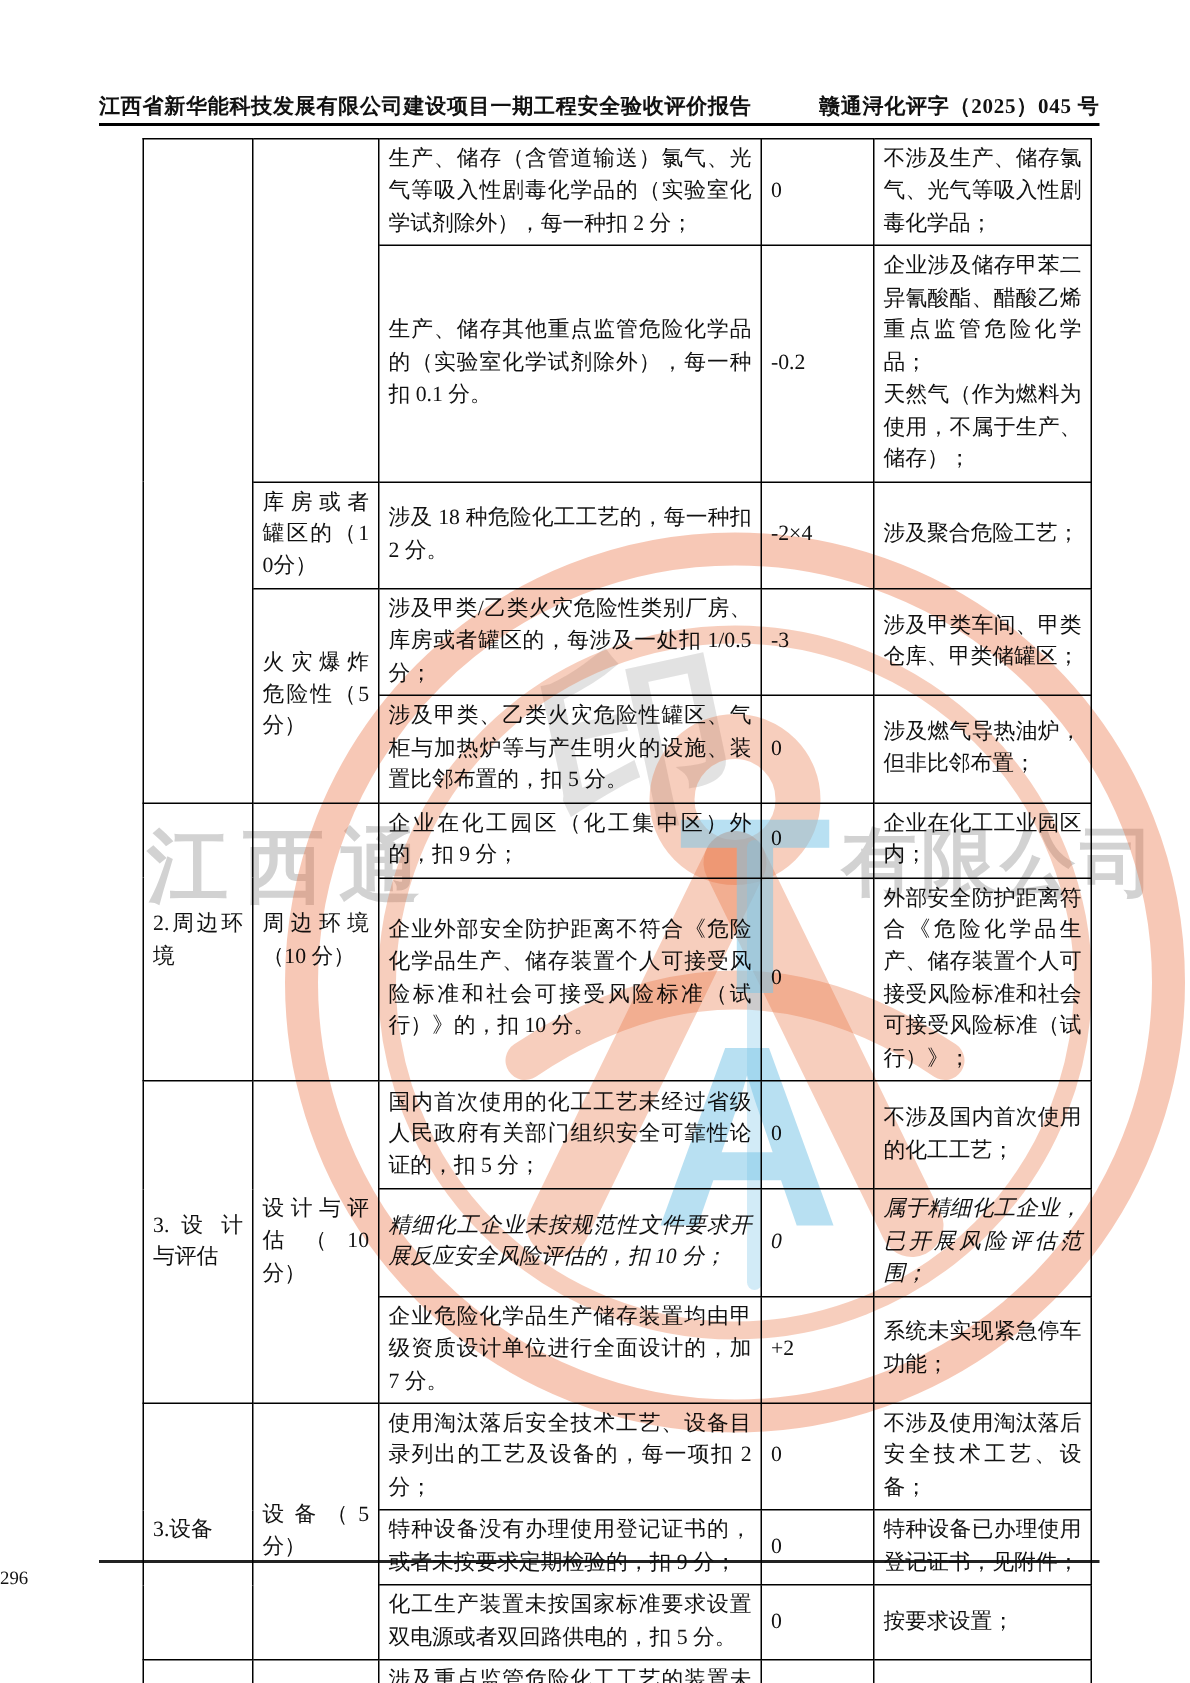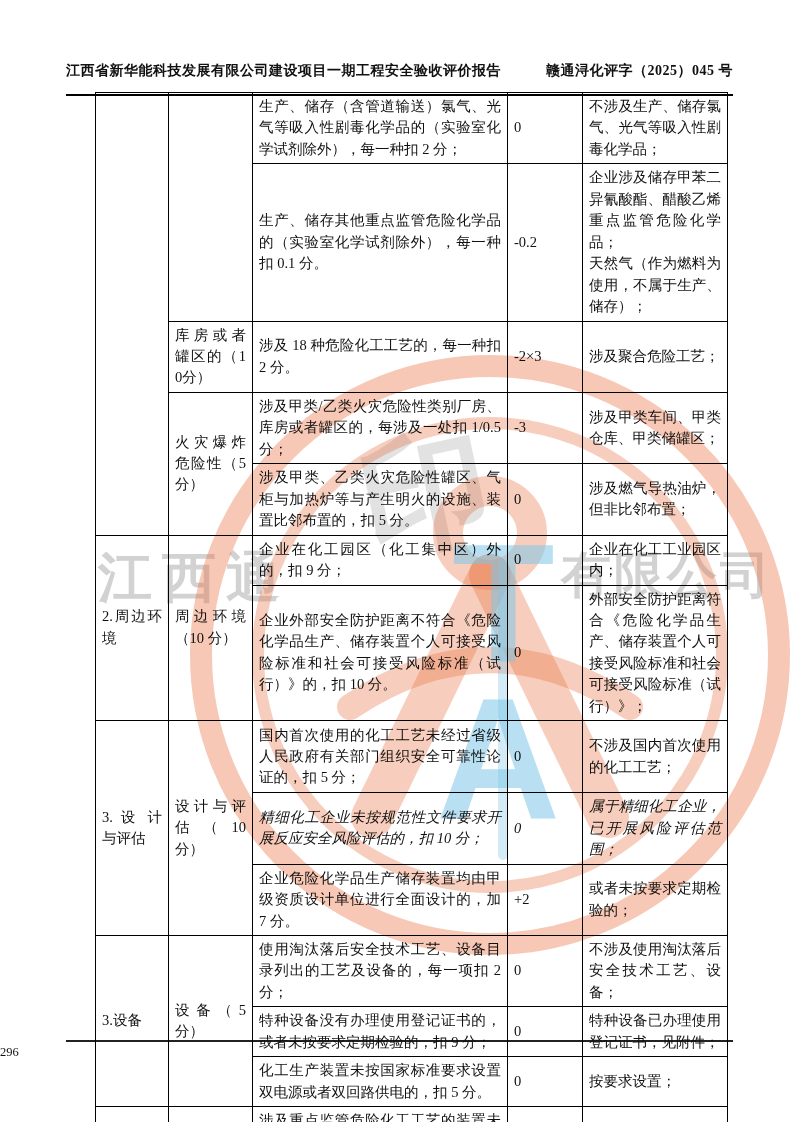--- a/index.html
+++ b/index.html
@@ -11,21 +11,21 @@
     position:relative;
     overflow:hidden;
   }
   .page{position:absolute;inset:0;background:#fff;}
 
   
   .header{
     position:absolute;left:66px;right:60px;top:50px;height:30px;
     border-bottom:2.5px solid #000;
     display:flex;justify-content:space-between;align-items:flex-end;
-    padding-bottom:14px;
+    padding-bottom:2px;
     font-weight:bold;font-size:14px;letter-spacing:.5px;
     white-space:nowrap;
   }
 
   
   .tablewrap{position:absolute;left:95px;top:92px;z-index:2;}
   table.assessment{
     border-collapse:collapse;table-layout:fixed;width:632px;
     font-size:14.5px;
   }
@@ -111,21 +111,21 @@
           </tr>
           <tr style="height: 148px;">
             <td class="col3">生产、储存其他重点监管危险化学品的（实验室化学试剂除外），每一种扣 0.1 分。</td>
             <td class="col4">-0.2</td>
             <td class="col5">企业涉及储存甲苯二异氰酸酯、醋酸乙烯重点监管危险化学品；
 天然气（作为燃料为使用，不属于生产、储存）；</td>
           </tr>
           <tr style="height: 66px;">
             <td class="col2">库房或者罐区的（10分）</td>
             <td class="col3">涉及 18 种危险化工工艺的，每一种扣 2 分。</td>
-            <td class="col4">-2×3</td>
+            <td class="col4">-2×4</td>
             <td class="col5">涉及聚合危险工艺；</td>
           </tr>
           <tr style="height: 46px;">
             <td rowspan="2" class="col2">火灾爆炸危险性（5分）</td>
             <td class="col3">涉及甲类/乙类火灾危险性类别厂房、库房或者罐区的，每涉及一处扣 1/0.5 分；</td>
             <td class="col4">-3</td>
             <td class="col5">涉及甲类车间、甲类仓库、甲类储罐区；</td>
           </tr>
           <tr style="height: 64px;">
             <td class="col3">涉及甲类、乙类火灾危险性罐区、气柜与加热炉等与产生明火的设施、装置比邻布置的，扣 5 分。</td>
@@ -152,21 +152,21 @@
             <td class="col5">不涉及国内首次使用的化工工艺；</td>
           </tr>
           <tr style="height: 60px; font-style: italic;">
             <td class="col3">精细化工企业未按规范性文件要求开展反应安全风险评估的，扣 10 分；</td>
             <td class="col4">0</td>
             <td class="col5">属于精细化工企业，已开展风险评估范围；</td>
           </tr>
           <tr style="height: 46px;">
             <td class="col3">企业危险化学品生产储存装置均由甲级资质设计单位进行全面设计的，加 7 分。</td>
             <td class="col4">+2</td>
-            <td class="col5">或者未按要求定期检验的；</td>
+            <td class="col5">系统未实现紧急停车功能；</td>
           </tr>
           <tr style="height: 44px;">
             <td rowspan="3" class="col1">3.设备</td>
             <td rowspan="3" class="col2">设备（5 分）</td>
             <td class="col3">使用淘汰落后安全技术工艺、设备目录列出的工艺及设备的，每一项扣 2 分；</td>
             <td class="col4">0</td>
             <td class="col5">不涉及使用淘汰落后安全技术工艺、设备；</td>
           </tr>
           <tr style="height: 44px;">
             <td class="col3">特种设备没有办理使用登记证书的，或者未按要求定期检验的，扣 9 分；</td>

